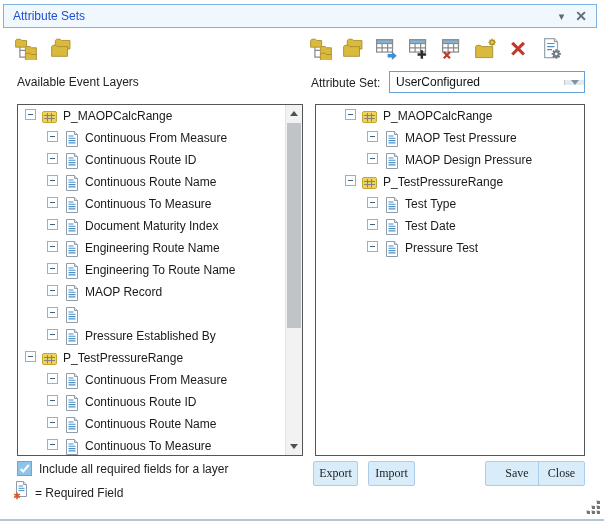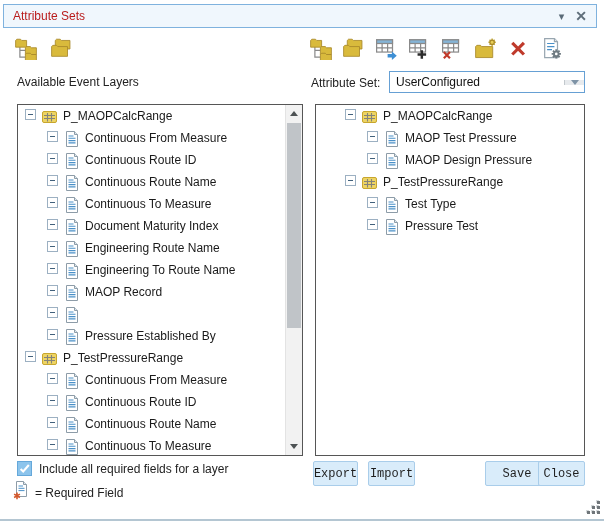--- a/index.html
+++ b/index.html
@@ -3,21 +3,21 @@
 <meta charset="utf-8">
 <style>
   *{margin:0;padding:0;box-sizing:border-box}
   html,body{background:#fff}
   body{font-family:"Liberation Sans",sans-serif;-webkit-font-smoothing:antialiased}
   .dialog{position:relative;width:604px;height:521px;background:#fff;overflow:hidden}
 
   
   .titlebar{position:absolute;left:3px;top:4px;width:594px;height:24px;background:#f0f7fd;
             border:1px solid #7fb2de;display:flex;align-items:center;padding:0 9px}
-  .title{font-size:12px;color:#b91c1c}
+  .title{font-size:12px;color:#1d4ed8}
   .tb-right{margin-left:auto;display:flex;align-items:center;gap:11px}
   .glyph-collapse{color:#5a6b78;font-size:11px;line-height:1;cursor:default}
   .glyph-close{color:#5f6e7a;font-size:14px;font-weight:bold;line-height:1;cursor:default}
 
   
   .toolbar{position:absolute;top:37px;display:flex;align-items:center}
   .toolbar.tleft{left:14px;gap:12px}
   .toolbar.tright{left:309px;gap:9px}
   .tb-icon{width:24px;height:24px;display:flex;align-items:center;justify-content:center}
   .tb-icon svg{width:22px;height:22px}
@@ -57,21 +57,21 @@
 
   
   .checkbox{position:absolute;left:17px;top:461px;width:15px;height:15px;background:#8cc4ec;border:1px solid #65a8da;
             display:flex;align-items:center;justify-content:center}
   .checkbox svg{width:13px;height:13px}
   #cb-label{left:39px;top:462px}
   .legend-icon{position:absolute;left:13px;top:481px;width:16px;height:19px}
   .legend-icon svg{width:16px;height:19px}
   #legend-label{left:35px;top:486px}
   .btn{position:absolute;top:461px;height:25px;background:#d9ecfa;border:1px solid #a9cdea;border-radius:2px;
-       font-size:12px;color:#1e1e1e;display:flex;align-items:center;justify-content:center;font-family:Liberation Mono, monospace;cursor:default}
+       font-size:12px;color:#1e1e1e;display:flex;align-items:center;justify-content:center;font-family:Liberation Serif, serif;cursor:default}
   #btn-export{left:313px;width:45px}
   #btn-import{left:368px;width:47px}
   #btn-save{left:485px;width:64px}
   #btn-close{left:538px;width:47px}
 
   
   .grip{position:absolute;right:4px;bottom:6px;width:14px;height:14px}
   .grip i{position:absolute;width:3px;height:3px;background:#70767a;box-shadow:-1px -1px 0 #d3d7d9}
   .grip i:nth-child(1){right:0;top:0}
   .grip i:nth-child(2){right:0;top:5px}
@@ -431,20 +431,31 @@
         </div>
         <div class="tree-row lvl2">
           <span class="minus"></span>
           <span class="ticon">
             <svg viewBox="0 0 16 16">
               <path d="M2.5 0.5 h8 l3 3 V15.5 H2.5 z" fill="#fff" stroke="#8d9ca8"></path>
               <path d="M10.5 0.5 V3.5 H13.5" fill="#dfe8ee" stroke="#8d9ca8"></path>
               <path d="M4.5 5 h5 M4.5 7.3 h7 M4.5 9.6 h7 M4.5 11.9 h7" stroke="#4a90c8" stroke-width="1.1" fill="none"></path>
             </svg>
           </span>
+          <span class="tlabel">Test Date</span>
+        </div>
+        <div class="tree-row lvl2">
+          <span class="minus"></span>
+          <span class="ticon">
+            <svg viewBox="0 0 16 16">
+              <path d="M2.5 0.5 h8 l3 3 V15.5 H2.5 z" fill="#fff" stroke="#8d9ca8"></path>
+              <path d="M10.5 0.5 V3.5 H13.5" fill="#dfe8ee" stroke="#8d9ca8"></path>
+              <path d="M4.5 5 h5 M4.5 7.3 h7 M4.5 9.6 h7 M4.5 11.9 h7" stroke="#4a90c8" stroke-width="1.1" fill="none"></path>
+            </svg>
+          </span>
           <span class="tlabel">Pressure Test</span>
         </div>
       </div>
   </div>
 
   <div class="checkbox">
       <svg viewBox="0 0 15 15">
         <path d="M3 8 l3 3 6.5-7.5" fill="none" stroke="#fff" stroke-width="2.4"></path>
       </svg>
     </div>

